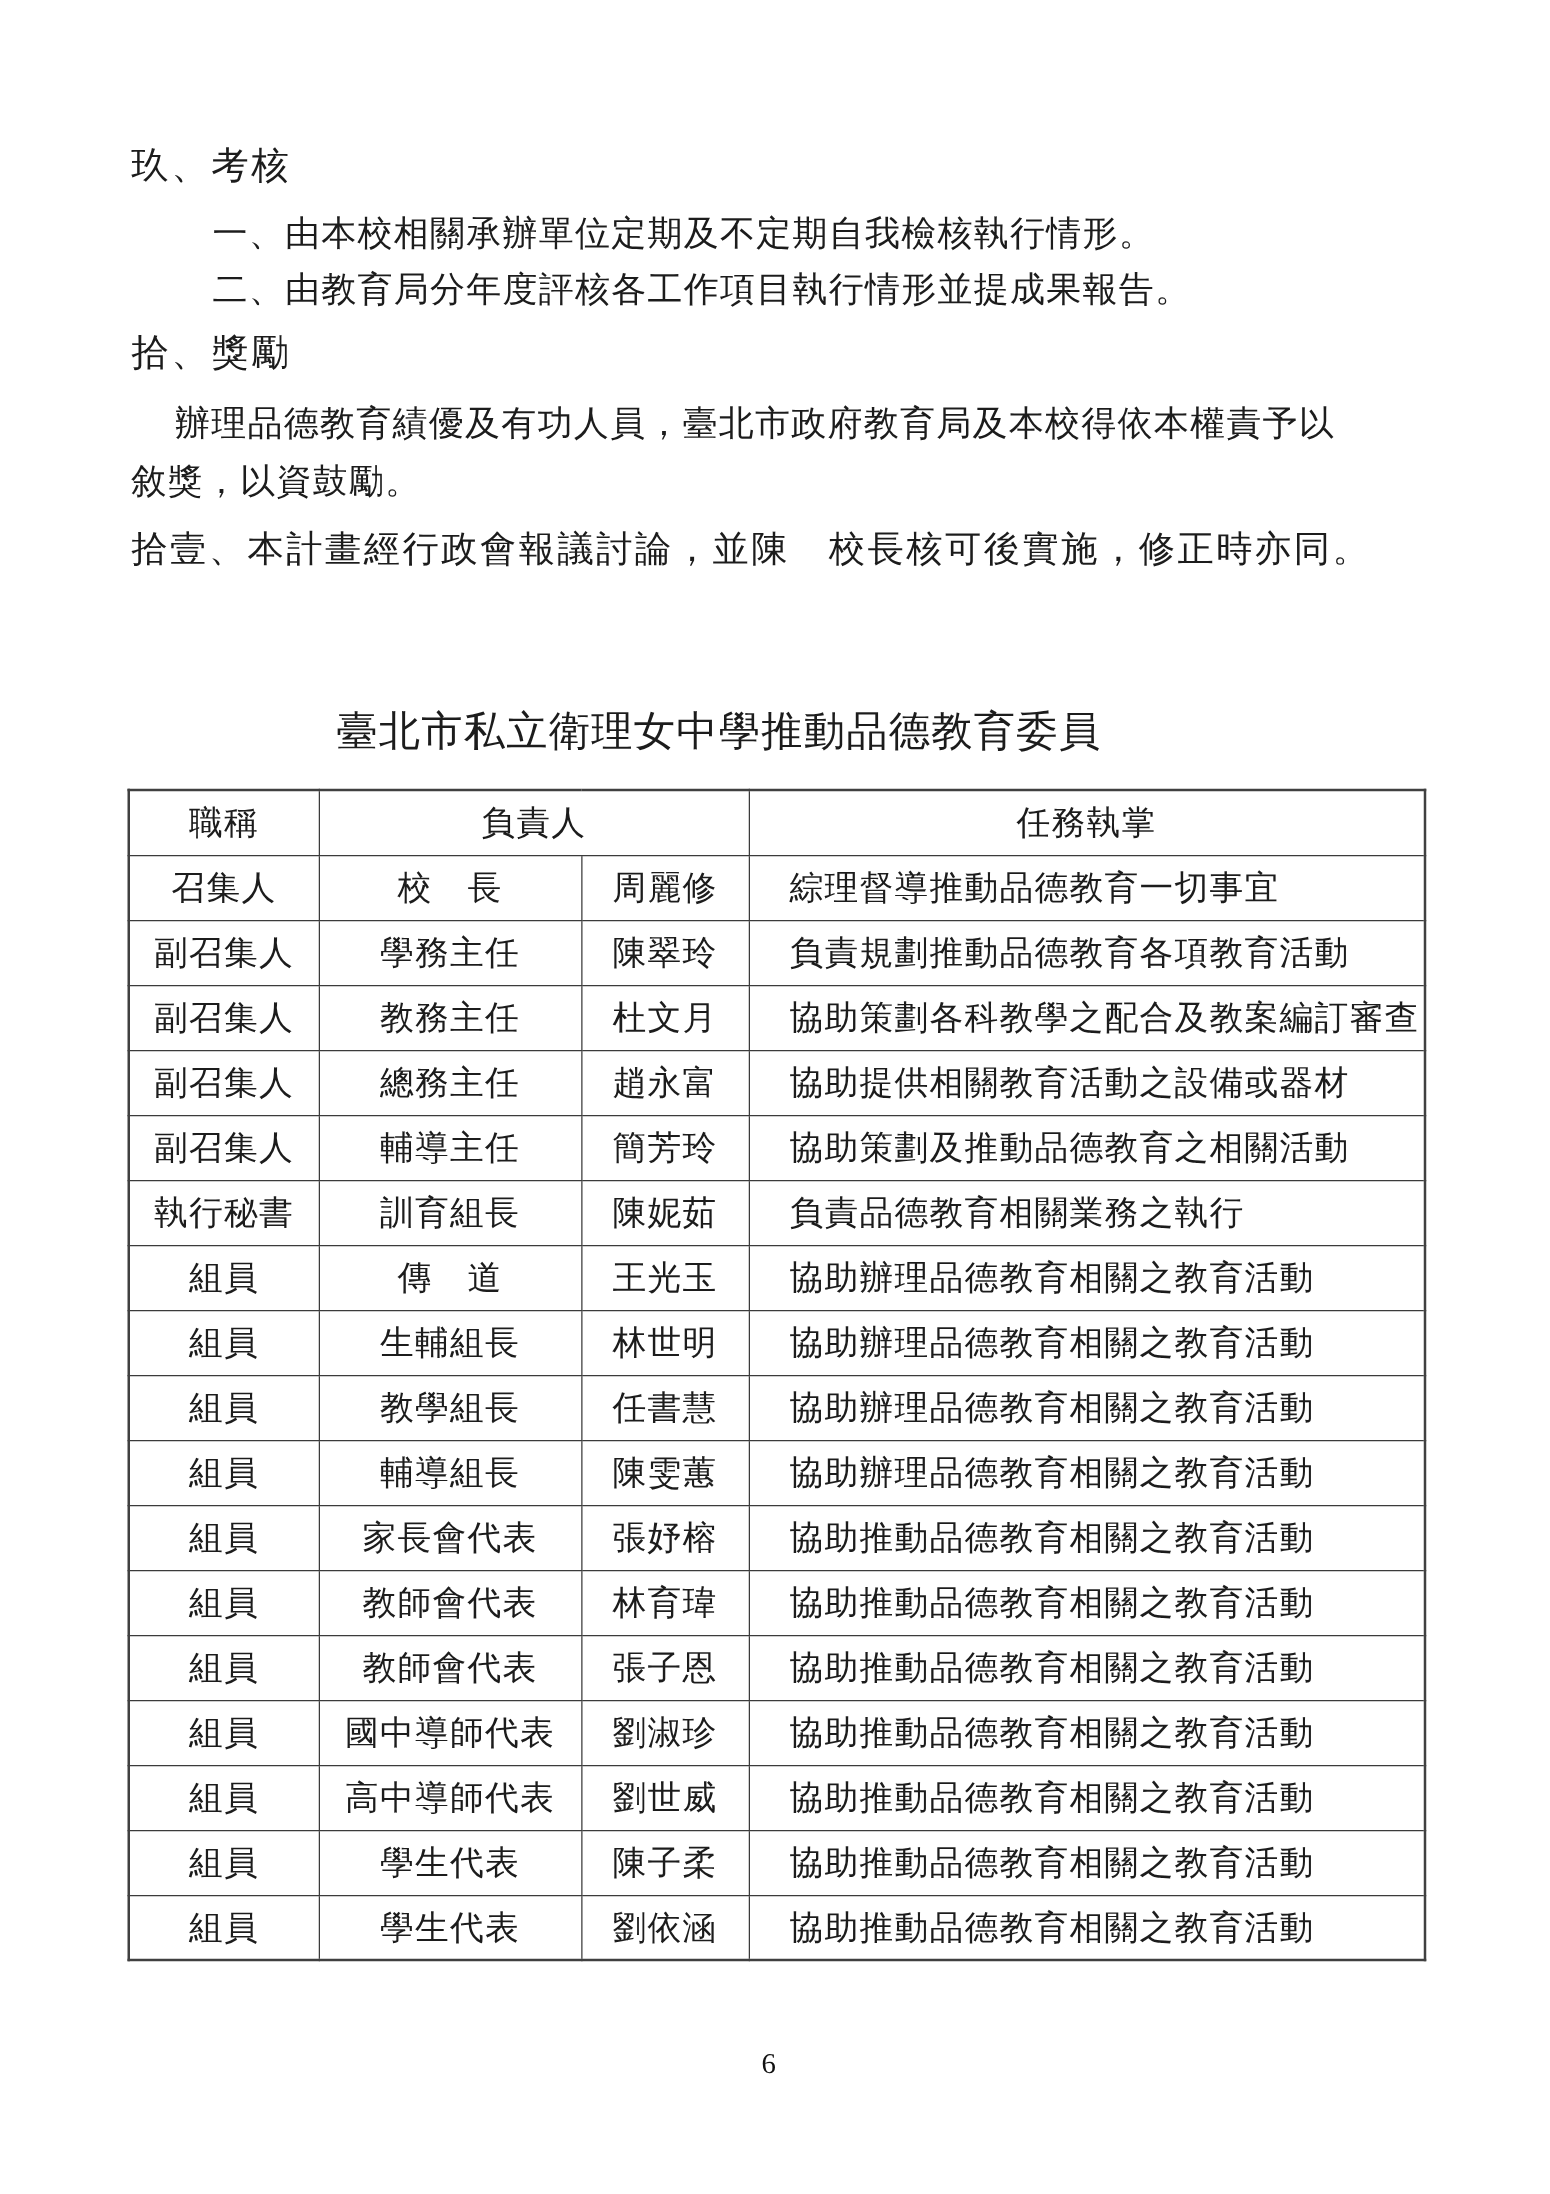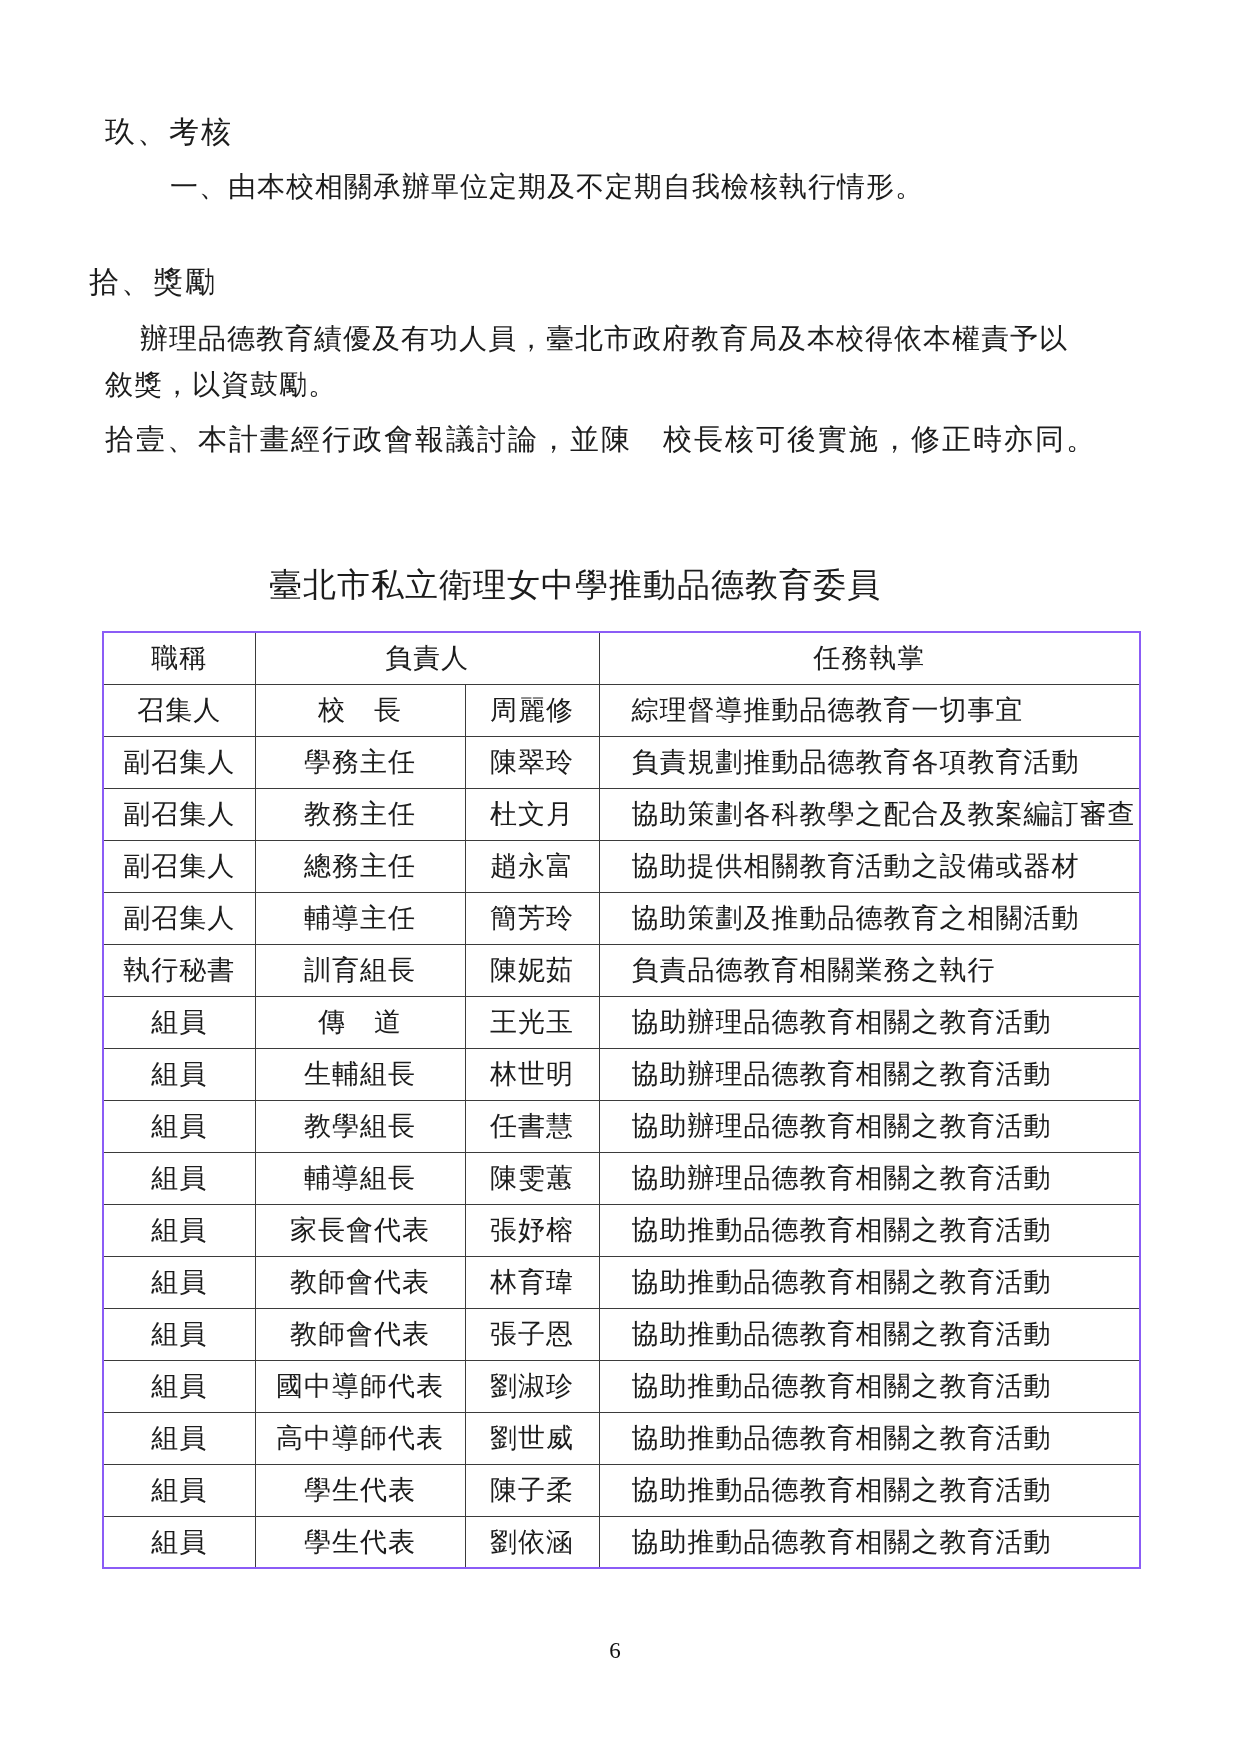--- a/index.html
+++ b/index.html
@@ -30,40 +30,40 @@
     font-weight: normal;
     letter-spacing: 1px;
     white-space: nowrap;
     color: #1c1c1c;
     text-align: center;
   }
 
   #sec9-heading   { top: 112px; left: 105px; }
   #sec9-item1     { top: 168px; left: 170px; }
   #sec9-item2     { top: 213px; left: 170px; }
-  #sec10-heading  { top: 262px; left: 89px; }
+  #sec10-heading  { top: 262px; left: 105px; }
   #sec10-line1    { top: 320px; left: 140px; }
   #sec10-line2    { top: 366px; left: 105px; }
   #sec11-line     { top: 420px; left: 105px; font-size: 29px; }
 
   #committee-title {
     top: 563px; left: 0; width: 1150px;
     text-align: center;
     font-size: 33px;
     font-weight: normal;
     letter-spacing: 1px;
     white-space: nowrap;
   }
 
   table.committee {
     position: absolute;
     top: 631px; left: 102px;
     width: 1037px;
     border-collapse: collapse;
-    border: 2px solid #8b5cf6;
+    border: 2px solid #404040;
     table-layout: fixed;
   }
   table.committee th,
   table.committee td {
     border: 1px solid #3b3b3b;
     height: 52px;
     padding: 0;
     font-size: 27px;
     font-weight: normal;
     letter-spacing: 1px;
@@ -86,20 +86,21 @@
     color: #111;
   }
 </style>
 </head>
 <body>
 
 <div class="page">
 
   <h2 class="abs sec-heading" id="sec9-heading">玖、考核</h2>
   <p class="abs body-line" id="sec9-item1">一、由本校相關承辦單位定期及不定期自我檢核執行情形。</p>
+  <p class="abs body-line" id="sec9-item2">二、由教育局分年度評核各工作項目執行情形並提成果報告。</p>
 
   <h2 class="abs sec-heading" id="sec10-heading">拾、獎勵</h2>
   <p class="abs body-line" id="sec10-line1">辦理品德教育績優及有功人員，臺北市政府教育局及本校得依本權責予以</p>
   <p class="abs body-line" id="sec10-line2">敘獎，以資鼓勵。</p>
 
   <h2 class="abs sec-heading" id="sec11-line">拾壹、本計畫經行政會報議討論，並陳　校長核可後實施，修正時亦同。</h2>
 
   <div class="abs" id="committee-title">臺北市私立衛理女中學推動品德教育委員</div>
 
   <table class="committee">

